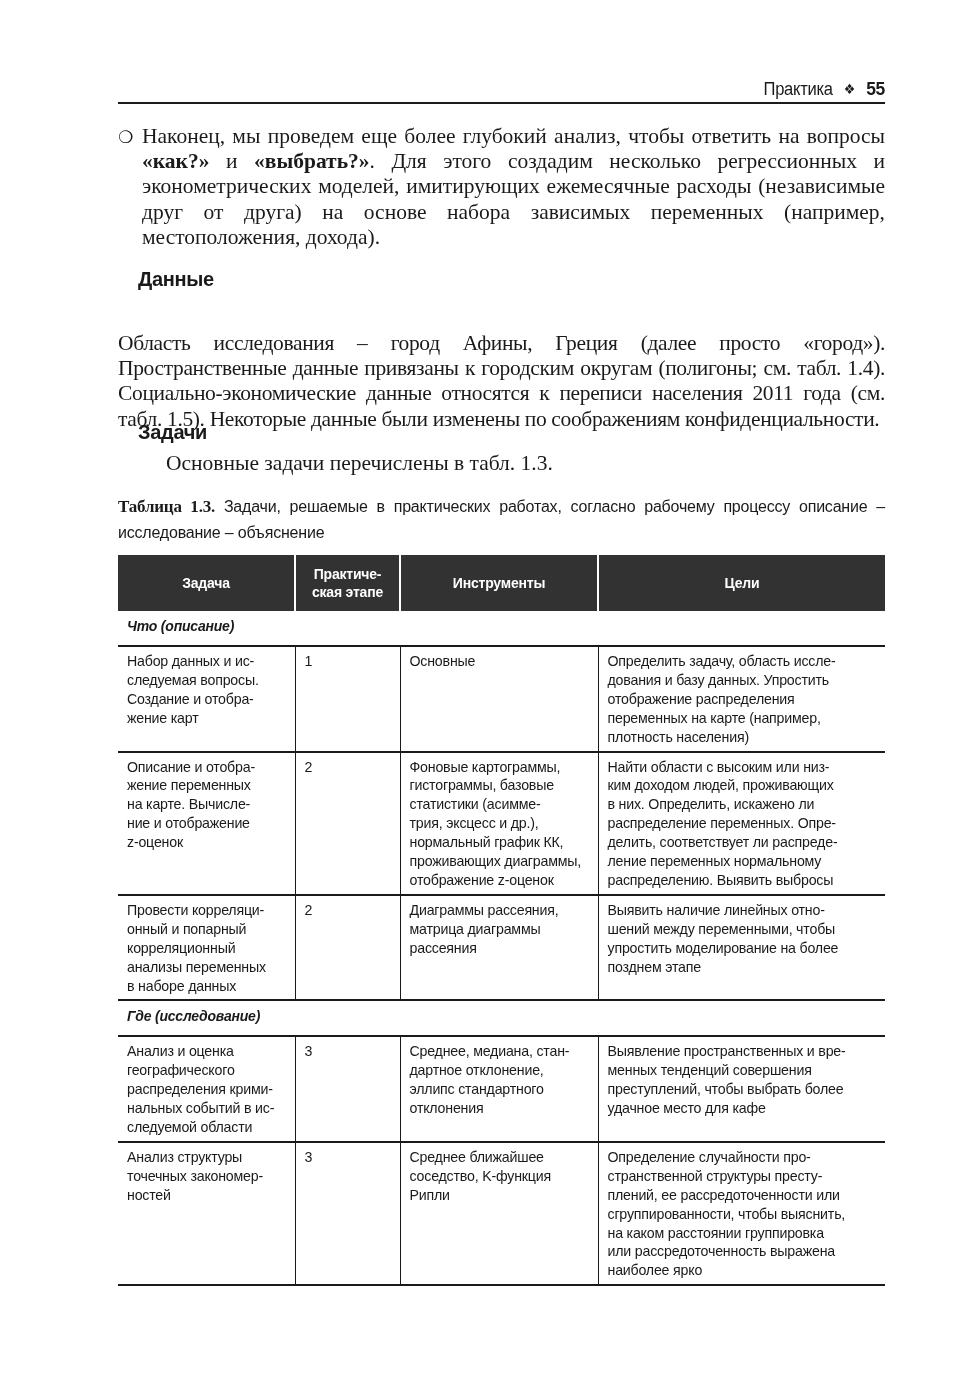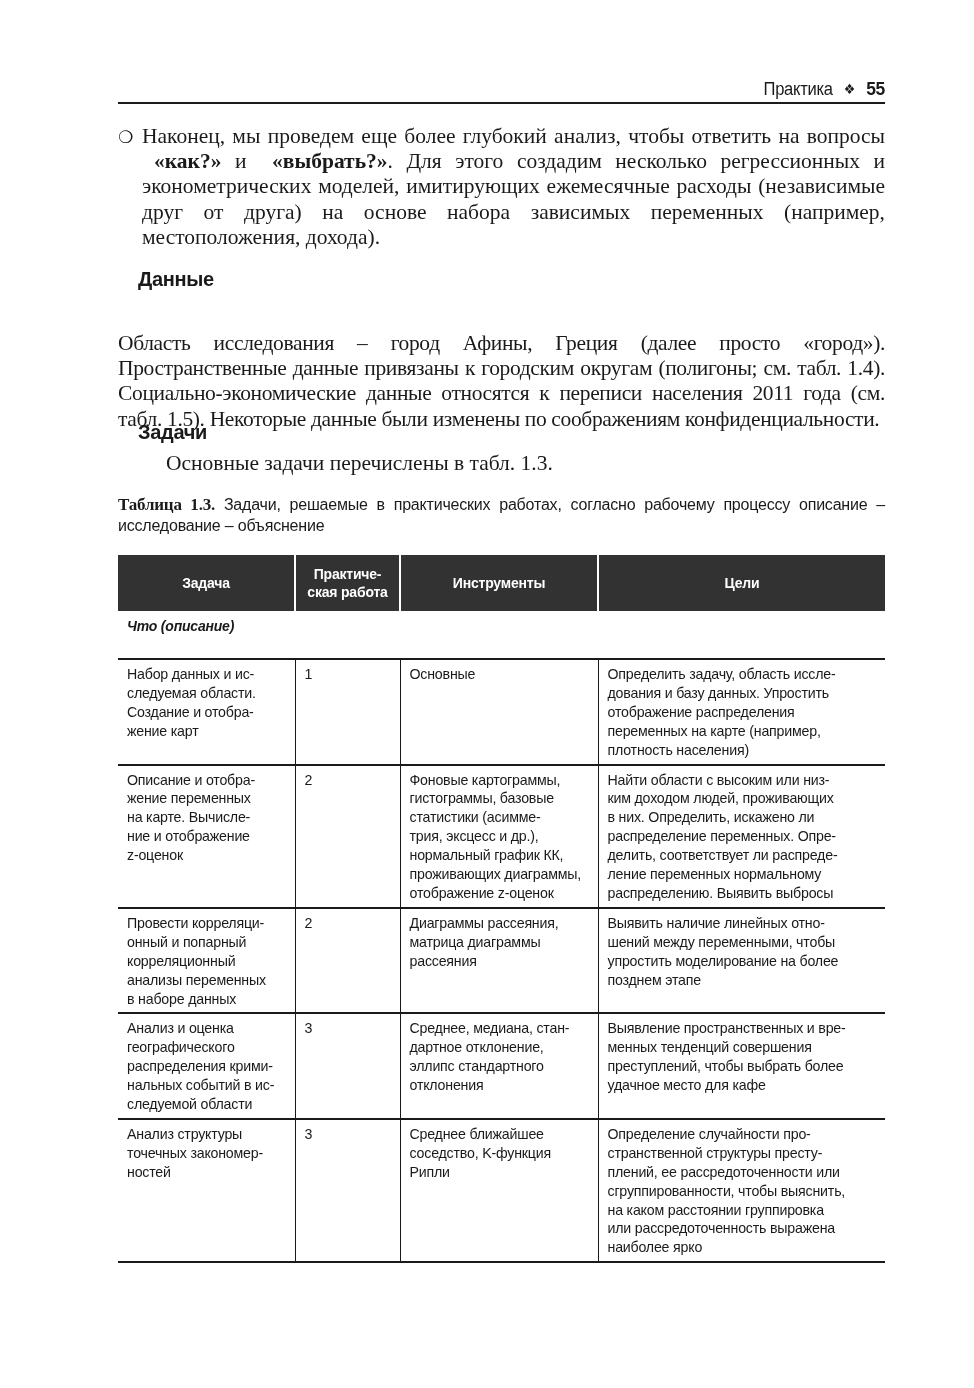--- a/index.html
+++ b/index.html
@@ -8,38 +8,38 @@
 
   .running-head { position: absolute; top: 76px; right: 0; height: 26px; display: flex; align-items: center; gap: 12px;
     font-family: "Liberation Sans", sans-serif; font-size: 18px; letter-spacing: -0.3px; transform: scaleX(0.92); transform-origin: right center; }
   .running-head .ornament { font-size: 14px; }
   .running-head .pageno { font-weight: bold; font-size: 19px; }
   .head-rule { position: absolute; top: 102px; left: 0; width: 767px; height: 2px; background: #1a1a1a; }
 
   .serif { font-family: "Liberation Serif", serif; font-size: 21.5px; line-height: 25.2px; text-align: justify; }
   .bullet { position: absolute; top: 124px; left: 24px; width: 743px; }
   .bullet .marker { position: absolute; left: -24px; top: 1px; font-size: 17px; font-family: "DejaVu Sans", sans-serif; }
-  .bullet b { font-weight: bold; margin-left: 12px; }
+  .bullet b { font-weight: bold; }
 
   .h2 { position: absolute; font-family: "Liberation Sans", sans-serif; font-weight: bold; font-size: 20px; letter-spacing: -0.3px; margin-left: 20px; }
   .h-data { top: 268px; }
   .p-data { position: absolute; top: 299px; left: 0; width: 767px; letter-spacing: -0.35px; margin-top: 32px; }
   .h-tasks { top: 421px; }
   .p-tasks { position: absolute; top: 451px; left: 0; width: 767px; margin-left: 48px; }
 
-  .caption { position: absolute; top: 494px; left: 0; width: 767px; font-family: "Liberation Sans", sans-serif; font-size: 16px; line-height: 21px; text-align: justify; letter-spacing: -0.2px; }
+  .caption { position: absolute; top: 494px; left: 0; width: 767px; font-family: "Liberation Sans", sans-serif; font-size: 16px; line-height: 26px; text-align: justify; letter-spacing: -0.2px; }
   .caption .cap-label { font-family: "Liberation Serif", serif; font-weight: bold; font-size: 17px; }
 
   table.tasks { position: absolute; top: 555px; left: 0; width: 767px; border-collapse: collapse;
     font-family: "Liberation Sans", sans-serif; font-size: 14.2px; line-height: 18.9px; letter-spacing: -0.2px; }
   table.tasks col.c1 { width: 177px; } table.tasks col.c2 { width: 105px; }
   table.tasks col.c3 { width: 198px; } table.tasks col.c4 { width: 287px; }
   table.tasks thead th { background: #333232; color: #ffffff; font-weight: bold; font-size: 14px; line-height: 18px; height: 56px; padding: 0 6px; text-align: center; vertical-align: middle; border-left: 2px solid #ffffff; }
   table.tasks thead th:first-child { border-left: none; }
-  table.tasks tr.section td { font-style: italic; font-weight: bold; font-size: 14px; padding: 6px 9px 22px; border-bottom: 2px solid #1a1a1a; height: 19px; }
+  table.tasks tr.section td { font-style: italic; font-weight: bold; font-size: 14px; padding: 6px 9px 9px; border-bottom: 2px solid #1a1a1a; height: 19px; }
   table.tasks tr.row td { vertical-align: top; padding: 5px 8px 4px 9px; border-left: 1.5px solid #1a1a1a; border-bottom: 2px solid #1a1a1a; }
   table.tasks tr.row td:first-child { border-left: none; }
   table.tasks tr.row td { white-space: pre-line; }
 </style>
 </head>
 <body>
 
 <div class="page">
 
   <div class="running-head">
@@ -68,32 +68,32 @@
     <colgroup>
         <col class="c1">
         <col class="c2">
         <col class="c3">
         <col class="c4">
       </colgroup>
     <thead>
       <tr>
         <th>Задача</th>
         <th style="white-space:pre-line">Практиче-
-ская работа</th>
+ская этапе</th>
         <th>Инструменты</th>
         <th>Цели</th>
       </tr>
     </thead>
     <tbody>
       <tr class="section">
         <td colspan="4">Что (описание)</td>
       </tr>
       <tr class="row">
         <td>Набор данных и ис-
-следуемая области.
+следуемая вопросы.
 Создание и отобра-
 жение карт</td>
         <td>1</td>
         <td>Основные</td>
         <td>Определить задачу, область иссле-
 дования и базу данных. Упростить
 отображение распределения
 переменных на карте (например,
 плотность населения)</td>
       </tr>
@@ -127,20 +127,23 @@
 в наборе данных</td>
         <td>2</td>
         <td>Диаграммы рассеяния,
 матрица диаграммы
 рассеяния</td>
         <td>Выявить наличие линейных отно-
 шений между переменными, чтобы
 упростить моделирование на более
 позднем этапе</td>
       </tr>
+      <tr class="section">
+        <td colspan="4">Где (исследование)</td>
+      </tr>
       <tr class="row">
         <td>Анализ и оценка
 географического
 распределения крими-
 нальных событий в ис-
 следуемой области</td>
         <td>3</td>
         <td>Среднее, медиана, стан-
 дартное отклонение,
 эллипс стандартного

